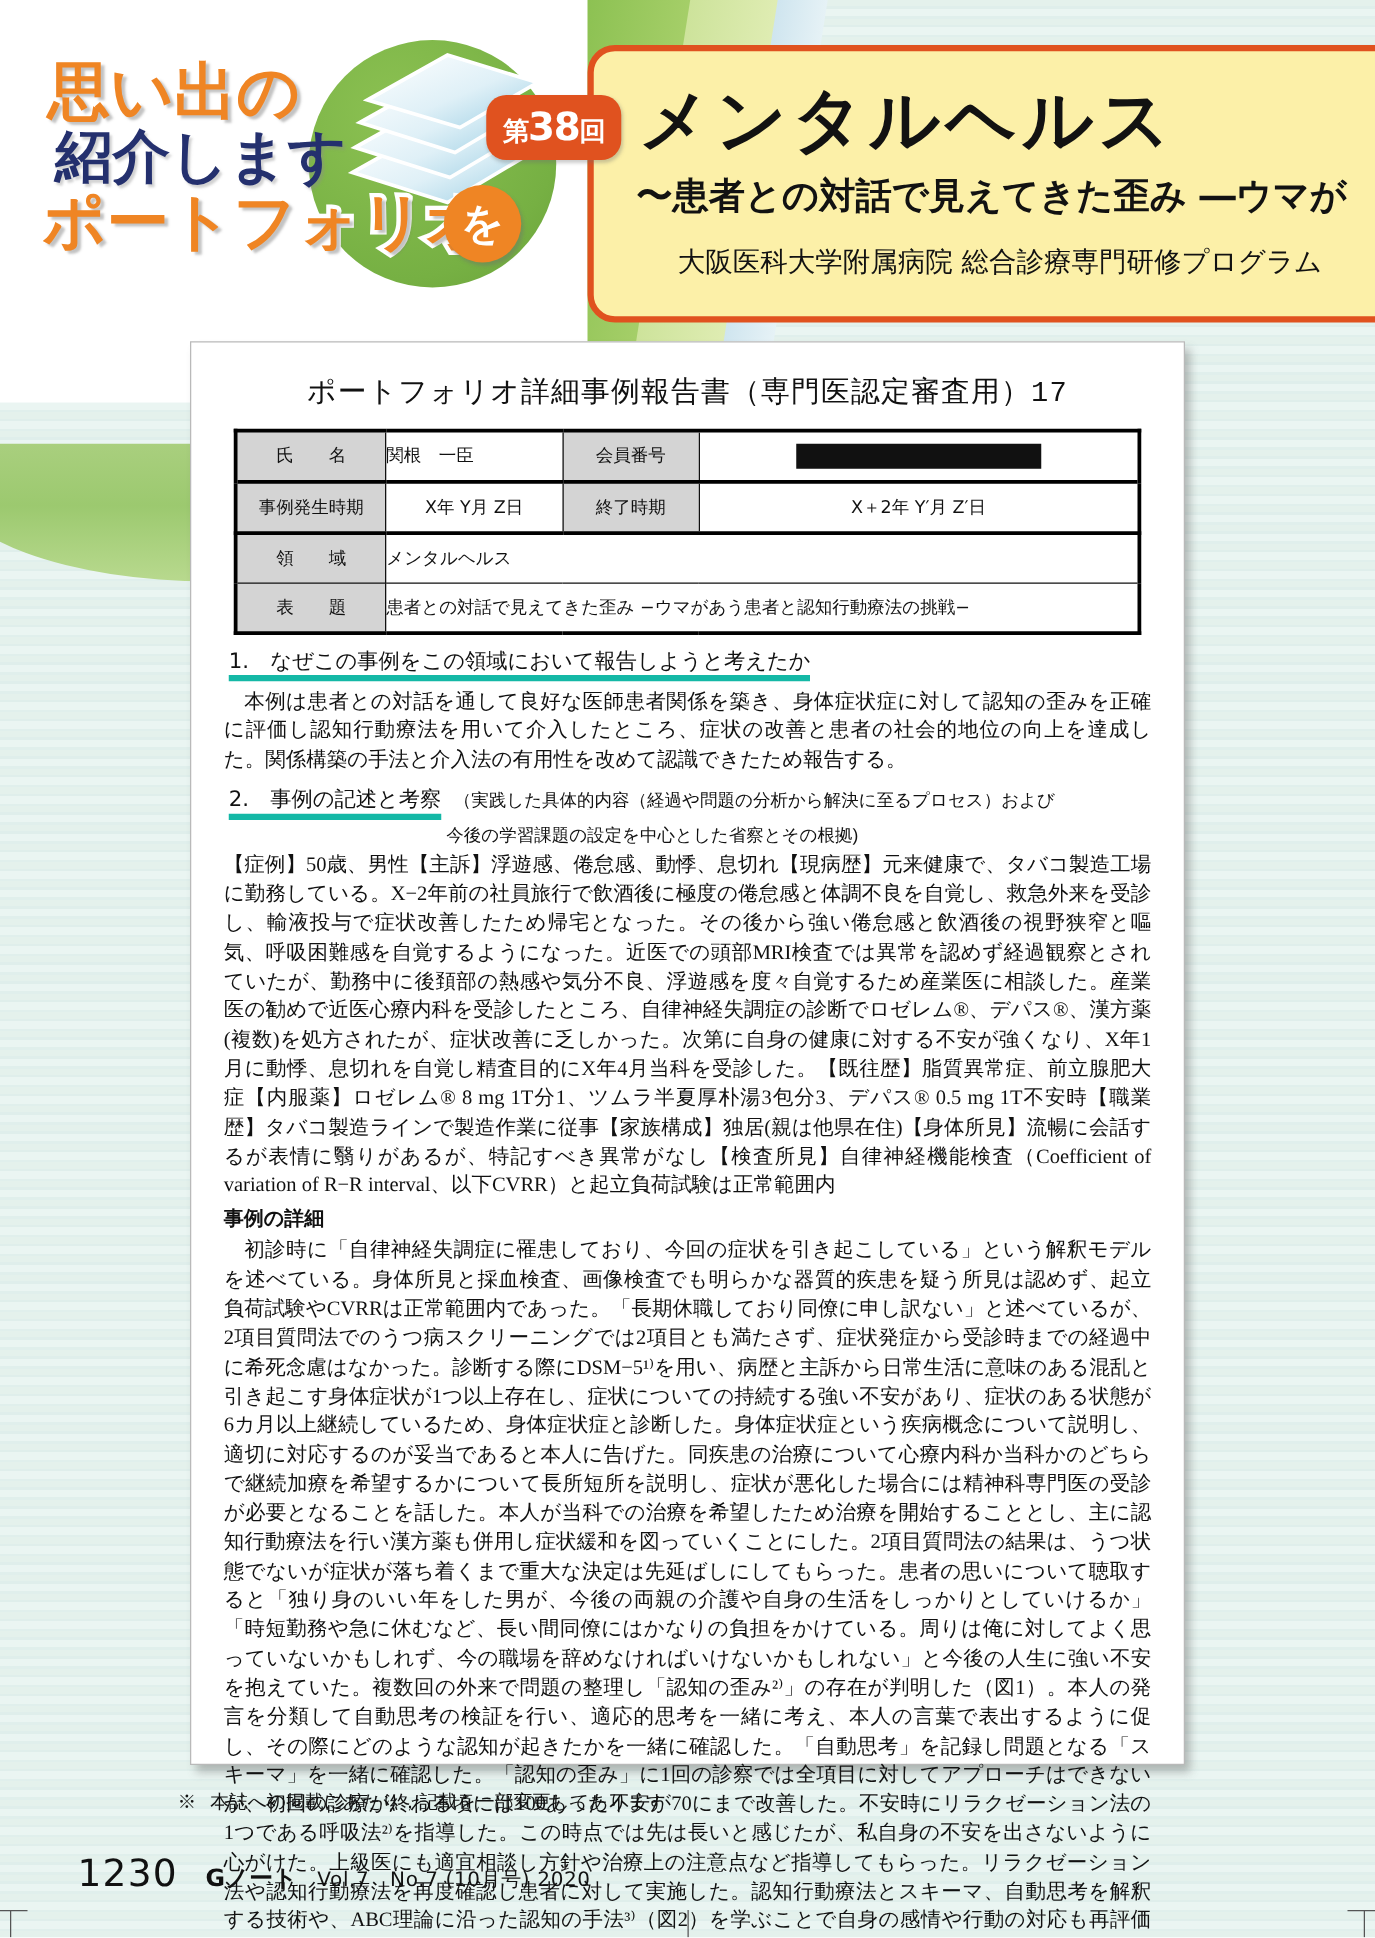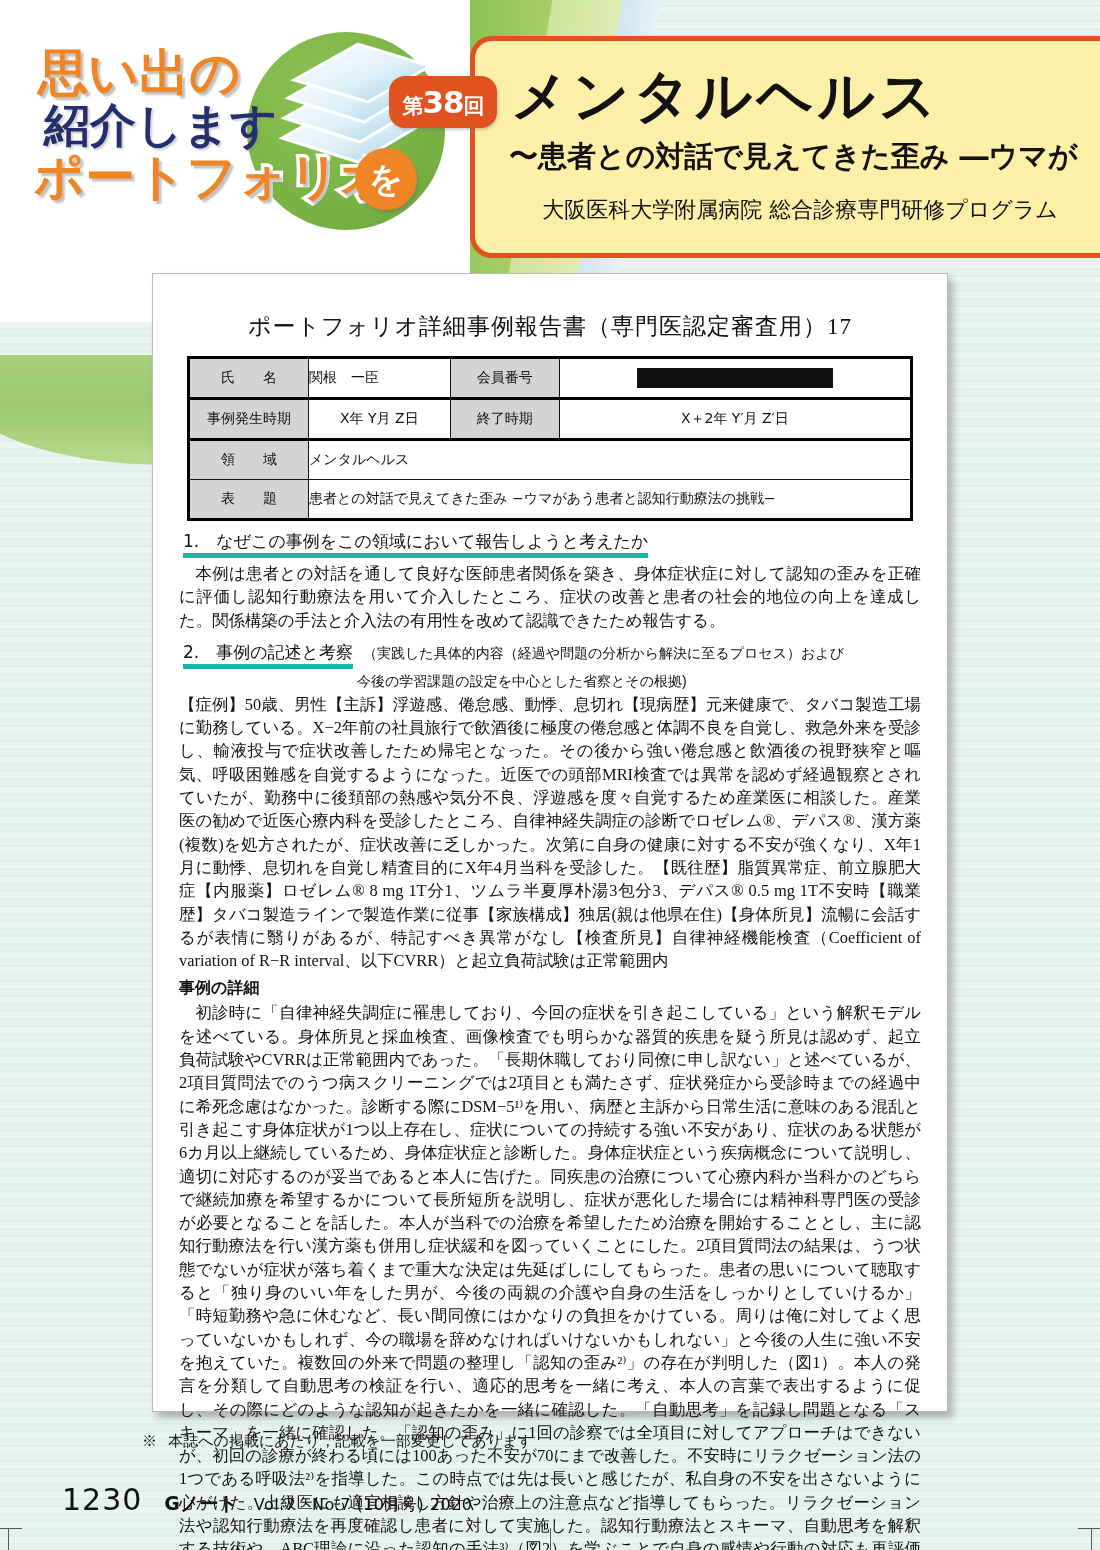--- a/index.html
+++ b/index.html
@@ -130,22 +130,22 @@
     position:absolute;left:152px;top:273px;width:796px;height:1139px;
     background:#ffffff;
     border:1px solid #b9b9b9;
     box-shadow:5px 6px 7px rgba(100,100,100,.42);
     box-sizing:border-box;
     z-index:4;
   }
   .doc-inner{padding:24px 26px 0 26px;}
   .doc-title{
     text-align:center;font-size:23px;color:#111;
-    font-family:Liberation Serif, serif;
-    letter-spacing:1px;margin:13px 0 14px 0;
+    font-family:Liberation Mono, monospace;
+    letter-spacing:1px;margin:0 0 14px 0;
   }
 
   table.info{
     border-collapse:collapse;width:726px;margin:0 auto;
     font-family:"DejaVu Sans","Liberation Sans",sans-serif;
     font-size:14px;color:#111;
   }
   table.info td{border:1px solid #111;padding:0;height:38px;vertical-align:middle;}
   .thick-bot td{border-bottom:3px solid #000;}
   .lbl{

